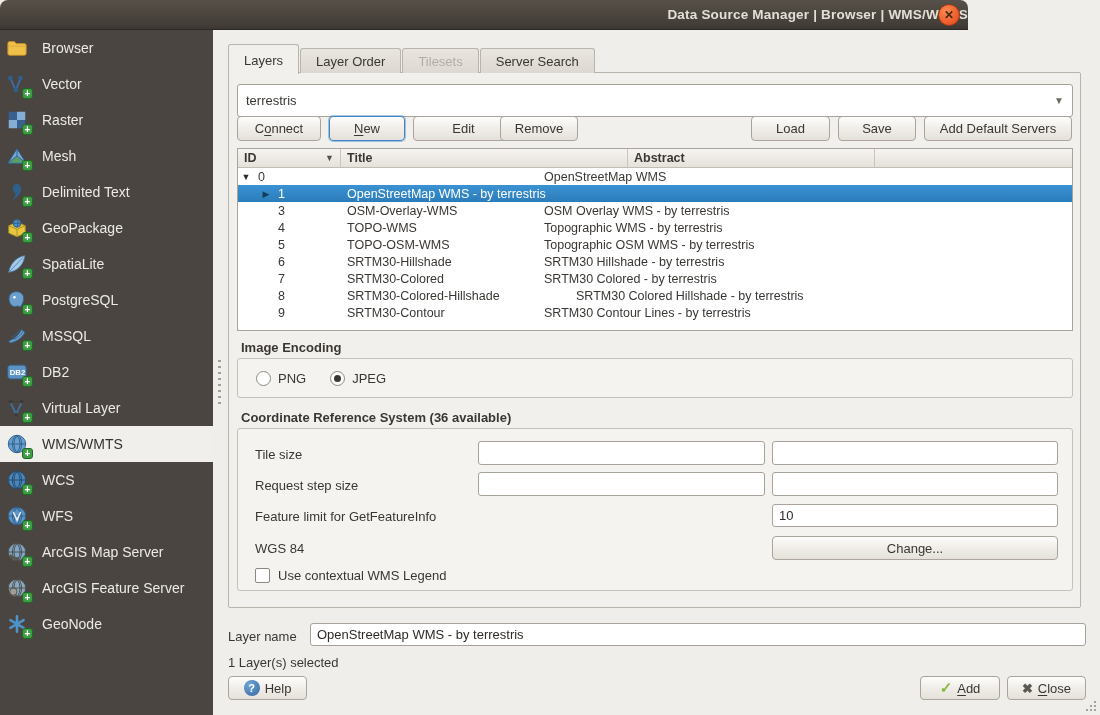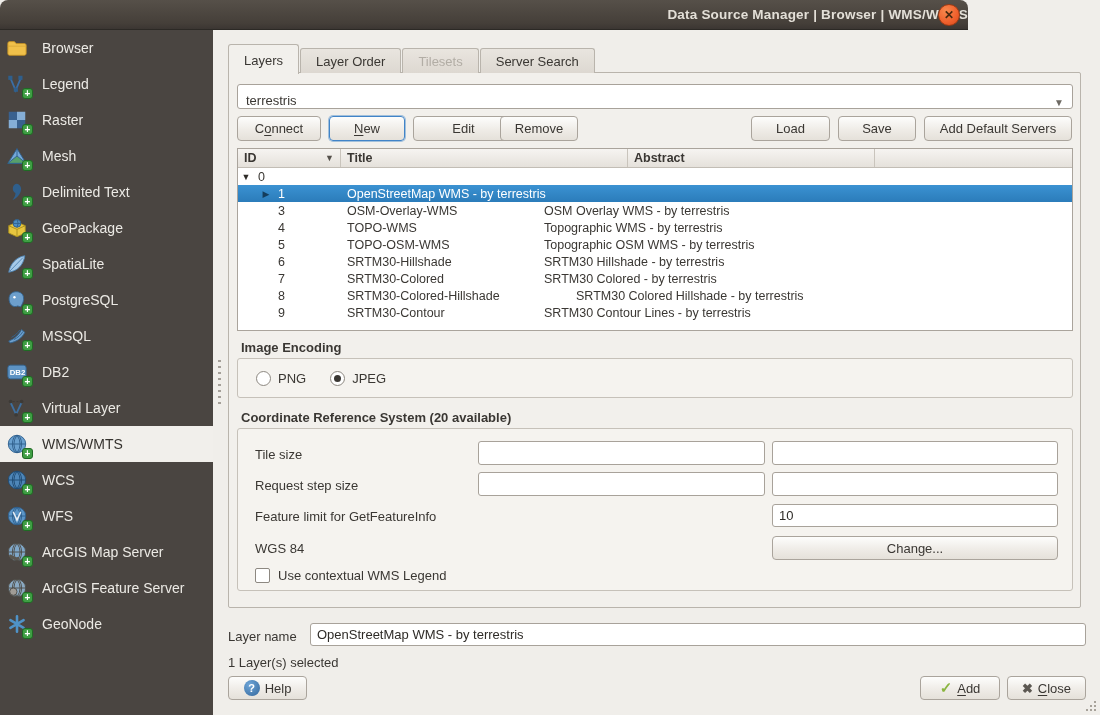--- a/index.html
+++ b/index.html
@@ -35,22 +35,22 @@
   .tab { border:1px solid #b9b4ac; border-bottom:none; background:linear-gradient(#e9e5df,#ddd8d1);
     padding:0 15px; font-size:13px; display:flex; align-items:center; margin-top:4px; cursor:pointer;
     border-radius:3px 3px 0 0; margin-right:1px; color:#3a3733; }
   .tab.active { background:#f2f0ec; margin-top:0; padding-top:2px; position:relative; z-index:4; height:30px; }
   .tab.disabled { color:#b2ada5; }
 
   
   .tabframe { position:absolute; left:228px; top:72px; width:853px; height:536px;
     background:#f2f0ec; border:1px solid #b9b4ac; border-radius:0 2px 2px 2px; z-index:1; }
 
-  .combo { position:absolute; left:237px; top:84px; width:836px; height:25px; background:#fff;
-    border:1px solid #a8a29a; border-radius:3px; font-size:13px; display:flex; align-items:flex-end;
+  .combo { position:absolute; left:237px; top:84px; width:836px; height:33px; background:#fff;
+    border:1px solid #a8a29a; border-radius:3px; font-size:13px; display:flex; align-items:center;
     padding:0 8px; cursor:pointer; z-index:2; }
   .combo .arrow { margin-left:auto; color:#6e6a64; font-size:10px; }
 
   .btn { background:linear-gradient(#fdfdfc,#efece7 55%,#e5e1da); border:1px solid #aaa49c; border-radius:4px;
     font-size:13px; color:#3a3733; display:flex; align-items:center; justify-content:center; gap:5px;
     cursor:pointer; position:absolute; height:25px; z-index:2; }
   .btn u { text-decoration:underline; text-underline-offset:2px; font-style:normal; }
   .btn.focused { border:1px solid #4184c8; box-shadow:0 0 0 1px rgba(65,132,200,.45); }
 
   
@@ -117,21 +117,21 @@
     <div class="sb-item">
       <span class="sb-ic">
         <svg viewBox="0 0 24 24">
           <path d="M5 6l5.5 13L16 6" fill="none" stroke="#3b6ea5" stroke-width="2"></path>
           <rect x="2.5" y="3" width="4.5" height="4.5" fill="#2f5f8c"></rect>
           <rect x="13.5" y="3" width="4.5" height="4.5" fill="#2f5f8c"></rect>
           <rect x="8.5" y="16" width="4.5" height="4.5" fill="#2f5f8c"></rect>
         </svg>
         <span class="plus">+</span>
       </span>
-      <span>Legend</span>
+      <span>Vector</span>
     </div>
     <div class="sb-item">
       <span class="sb-ic">
         <svg viewBox="0 0 24 24">
           <rect x="3" y="3" width="9" height="9" fill="#39618f"></rect>
           <rect x="12" y="3" width="9" height="9" fill="#85aed6"></rect>
           <rect x="3" y="12" width="9" height="9" fill="#85aed6"></rect>
           <rect x="12" y="12" width="9" height="9" fill="#39618f"></rect>
         </svg>
         <span class="plus">+</span>
@@ -352,20 +352,21 @@
         <span>Abstract</span>
       </div>
     </div>
   <div id="tbody">
       <div class="trow">
         <div class="td" style="width: 103px; flex: 0 0 103px; padding-left: 2px;">
           <span class="expander">▼</span>
           <span style="margin-left: 6px;">0</span>
         </div>
         <div class="td" style="width: 197px; flex: 0 0 197px;"></div>
+        <div class="td" style="width: 287px; flex: 0 0 287px;">OpenStreetMap WMS</div>
         <div class="td" style="width: 247px; flex: 0 0 247px;"></div>
       </div>
       <div class="trow selected">
         <div class="td" style="width: 103px; flex: 0 0 103px; padding-left: 22px;">
           <span class="expander">▶</span>
           <span style="margin-left: 6px;">1</span>
         </div>
         <div class="td" style="width: 287px; flex: 0 0 287px;">OpenStreetMap WMS - by terrestris</div>
         <div class="td" style="width: 247px; flex: 0 0 247px;"></div>
       </div>
@@ -442,21 +443,21 @@
         <div class="radio"></div>
         <span style="font-size: 13px;">PNG</span>
       </div>
       <div style="display: flex; align-items: center; gap: 7px;">
         <div class="radio checked"></div>
         <span style="font-size: 13px;">JPEG</span>
       </div>
     </div>
 </div>
 
-<div class="grp-label" style="left:241px; top:410px;">Coordinate Reference System (20 available)</div>
+<div class="grp-label" style="left:241px; top:410px;">Coordinate Reference System (36 available)</div>
 <div class="grp-box" style="left:237px; top:428px; width:836px; height:163px;"></div>
 
 <div class="flabel" style="left:255px; top:447px;">Tile size</div>
 <input class="field" style="left: 478px; top: 441px; width: 287px; height: 24px;" value="">
 <input class="field" style="left: 772px; top: 441px; width: 286px; height: 24px;" value="">
 
 <div class="flabel" style="left:255px; top:478px;">Request step size</div>
 <input class="field" style="left: 478px; top: 472px; width: 287px; height: 24px;" value="">
 <input class="field" style="left: 772px; top: 472px; width: 286px; height: 24px;" value="">
 

